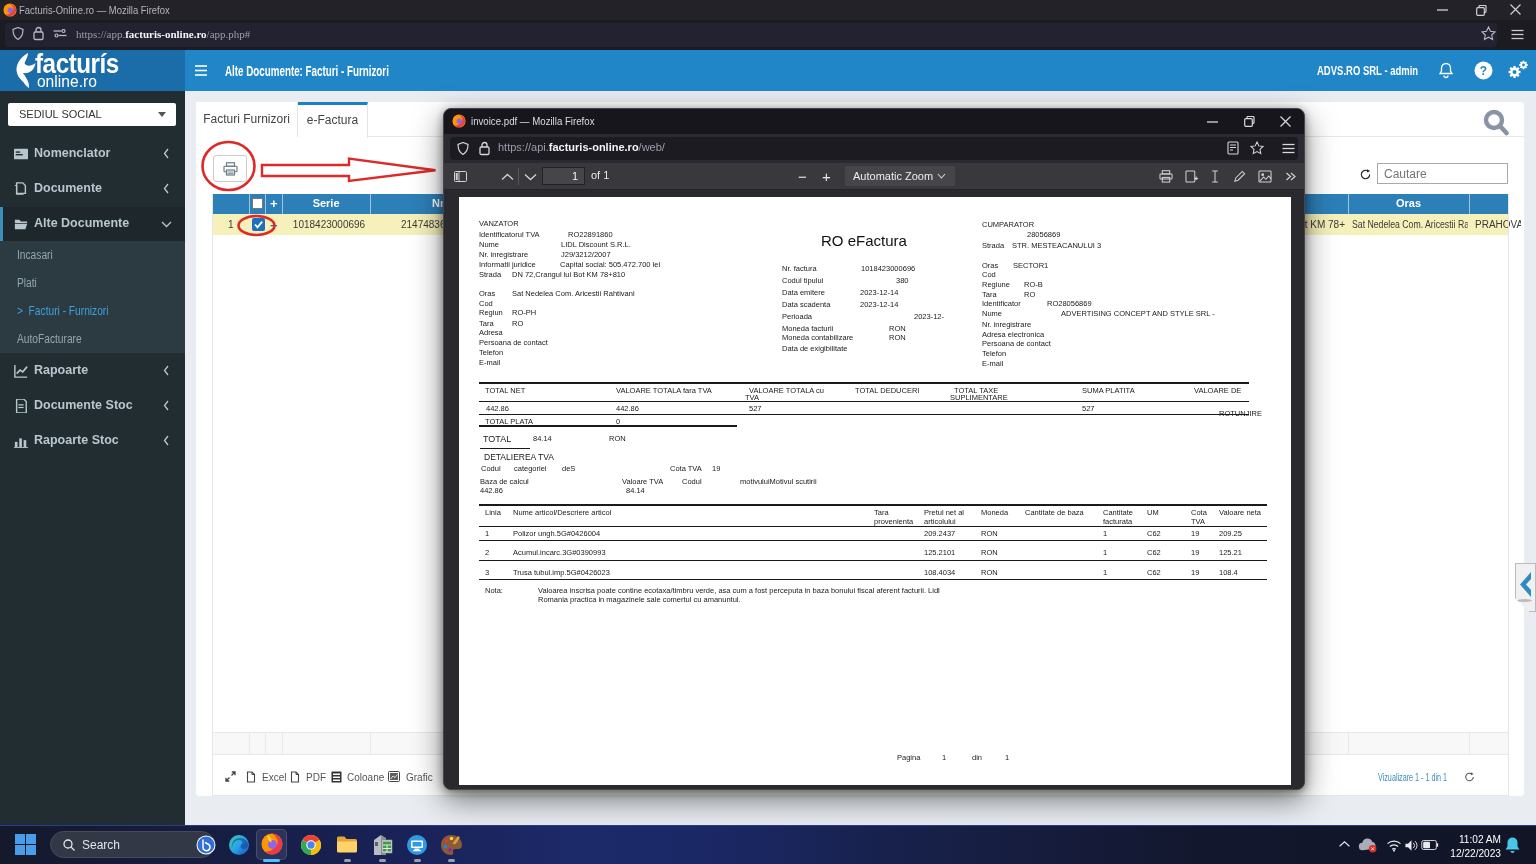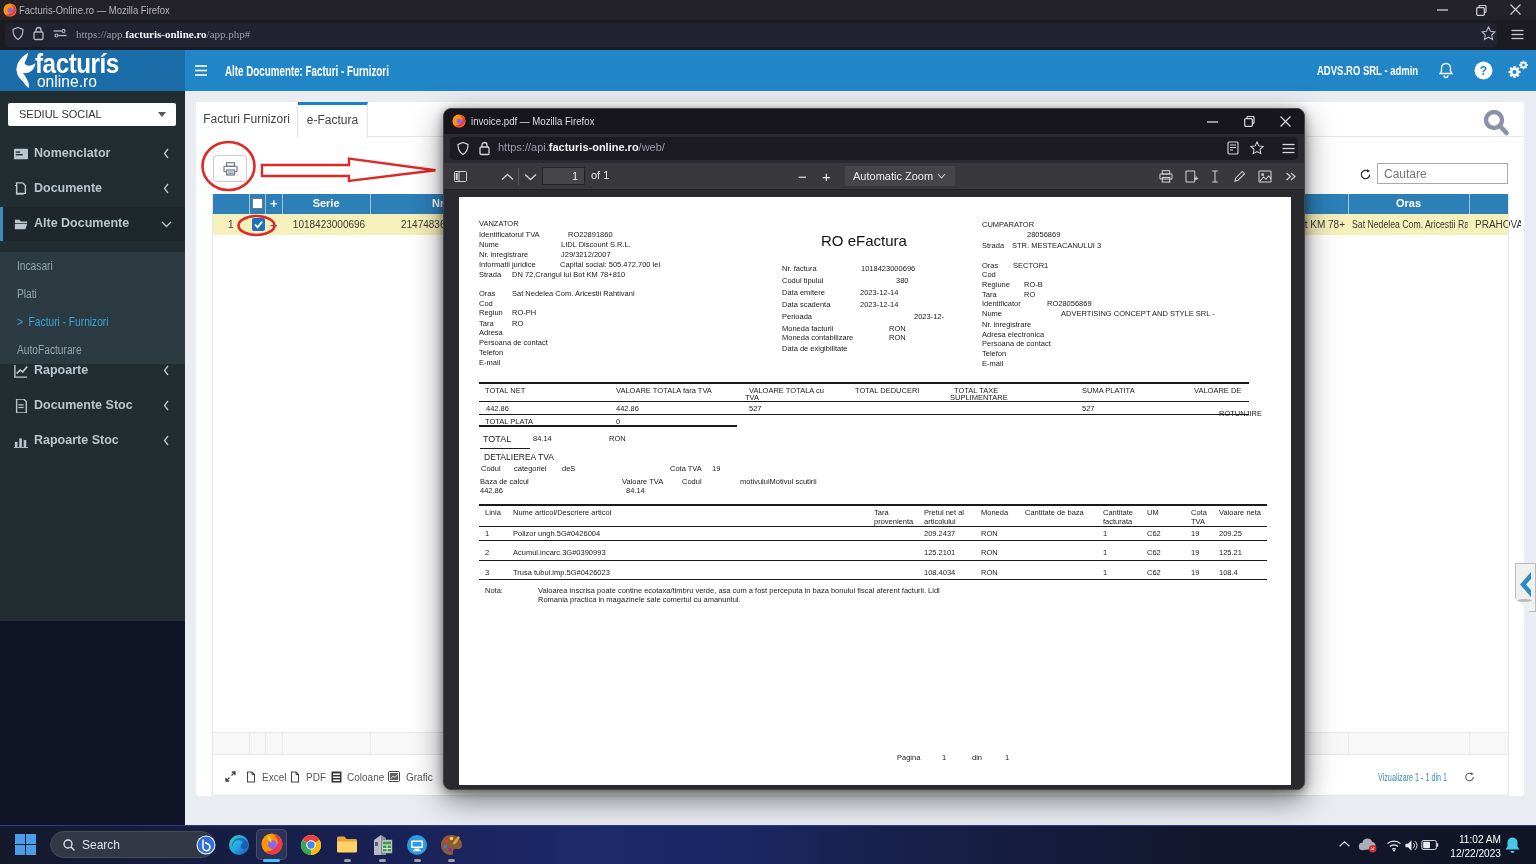--- a/index.html
+++ b/index.html
@@ -16,32 +16,32 @@
   .urltext { position:absolute; font-size:11px; color:#9d9daa; white-space:nowrap; }
   .urltext b { color:#f4f4f8; font-weight:bold; }
 
   
   #navbar { left:0; top:50px; width:1536px; height:41px; background:#2186c8; color:#fff; }
   #logoblock { left:0; top:50px; width:185px; height:41px; background:#1a6da8; }
   #navtitle { position:absolute; left:225px; top:63px; font-size:14px; font-weight:bold; color:#fff; transform:scaleX(0.70); transform-origin:0 50%; white-space:nowrap; }
   #hamb { position:absolute; left:194px; }
 
   
-  #sidebar { left:0; top:91px; width:185px; height:530px; background:#222d32; }
+  #sidebar { left:0; top:91px; width:185px; height:735px; background:#222d32; }
   #seldiv { position:absolute; left:8px; top:12px; width:168px; height:23px; background:#fff; border-radius:2px; font-size:11px; color:#333; line-height:23px; padding-left:11px; }
   #seldiv:after { content:""; position:absolute; right:10px; top:9px; border-left:4px solid transparent; border-right:4px solid transparent; border-top:5px solid #555; }
   .mitem { position:absolute; left:0; width:185px; height:34px; color:#b8c7ce; font-size:12.5px; font-weight:bold; }
   .mitem .ic { position:absolute; left:14px; top:10px; width:14px; height:14px; }
   .mitem .lb { position:absolute; left:34px; top:9px; }
   .mitem .caret { position:absolute; right:16px; }
   .mactive { background:#1e282c; border-left:3px solid #3c8dbc; }
   .mactive .ic { left:11px; }
   .mactive .lb { left:31px; }
   .mactive .caret { right:13px; }
-  #submenu { position:absolute; left:0; top:161px; width:185px; height:112px; background:#2c3b41; }
+  #submenu { position:absolute; left:0; top:150px; width:185px; height:112px; background:#2c3b41; }
   .sitem { position:absolute; left:0; width:185px; height:28px; color:#93a7b0; font-size:12px; }
   .sitem .lb { position:absolute; left:17px; top:7px; transform:scaleX(0.85); transform-origin:0 50%; white-space:nowrap; }
 
   
   #main { left:185px; top:91px; width:1351px; height:734px; background:#e9edf2; }
   #panel { position:absolute; left:11px; top:11px; width:1328px; height:694px; background:#fff; border-radius:3px; }
 
   
   #tabrow { position:absolute; left:0px; top:0px; width:1328px; height:35px; border-bottom:1px solid #e8e8e8; }
   .tab { position:absolute; top:0; height:35px; font-size:12px; color:#444; text-align:center; background:#fff; }

